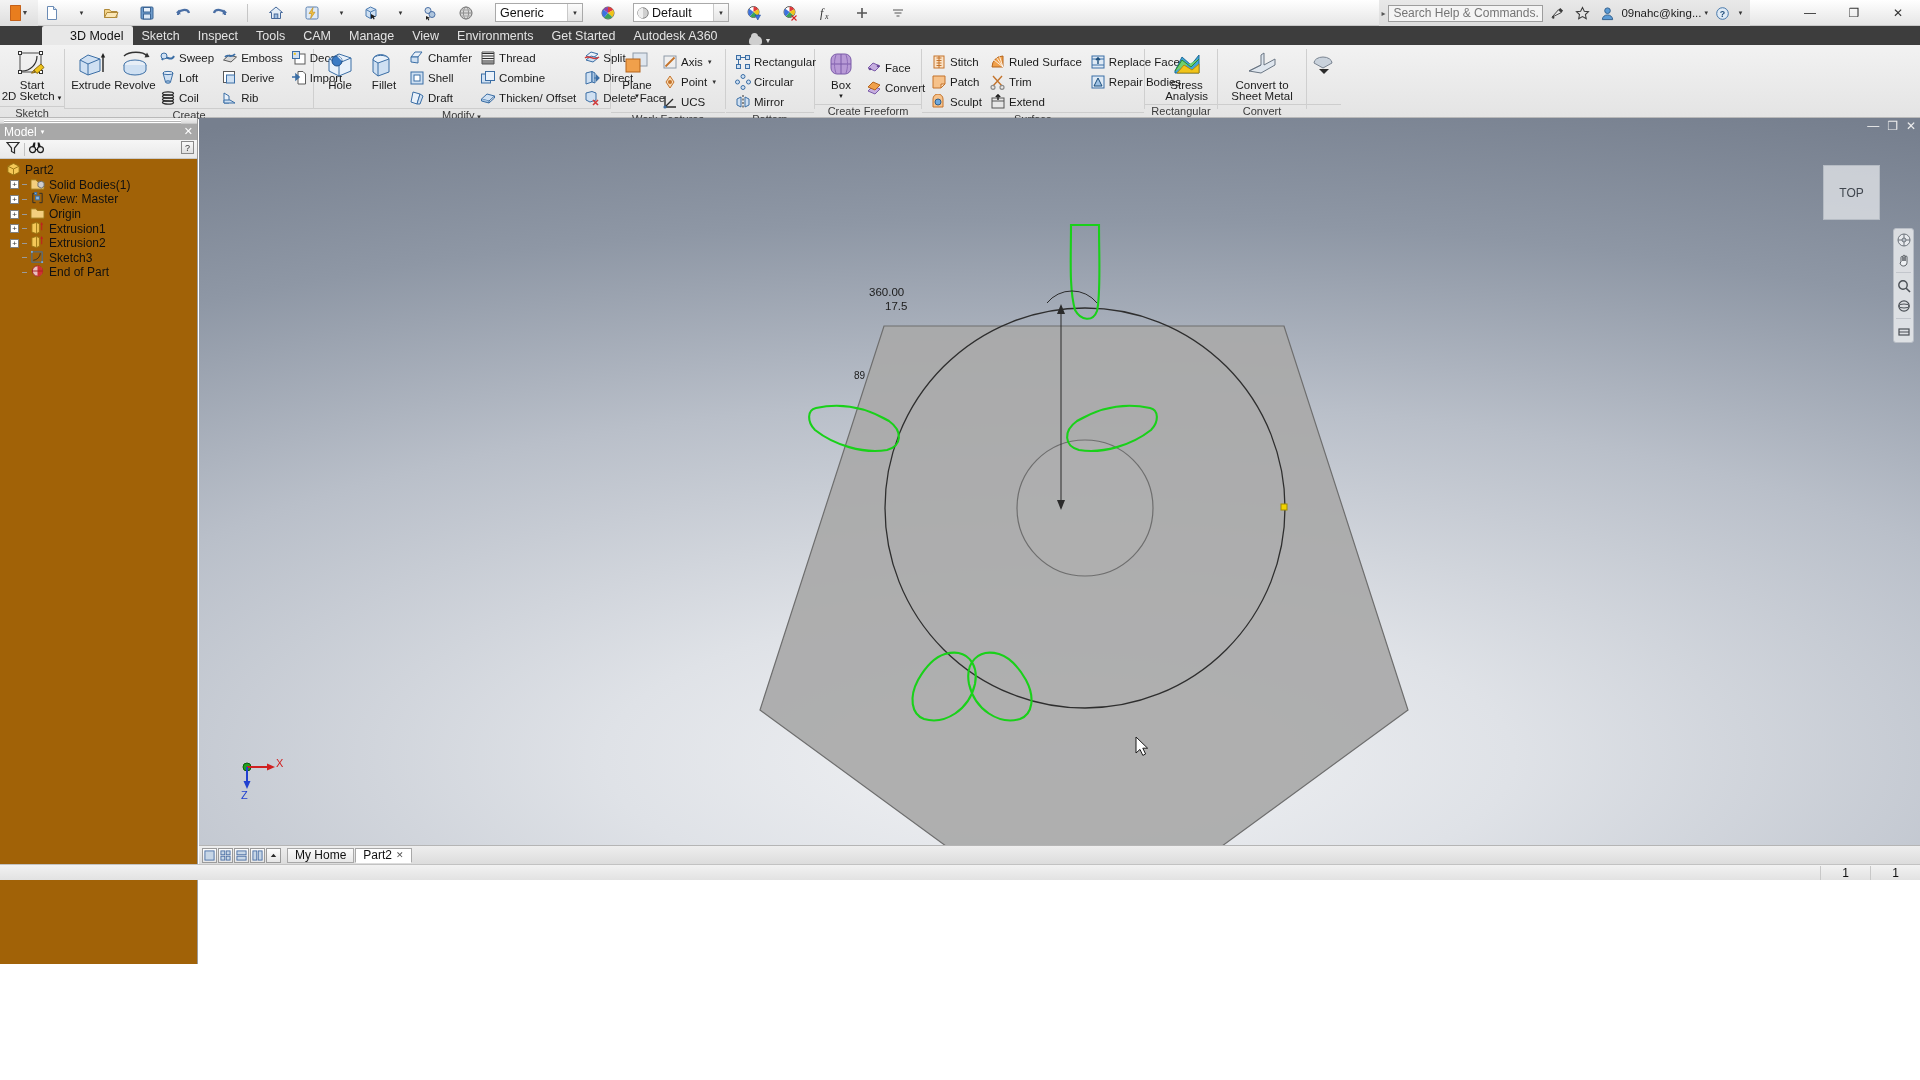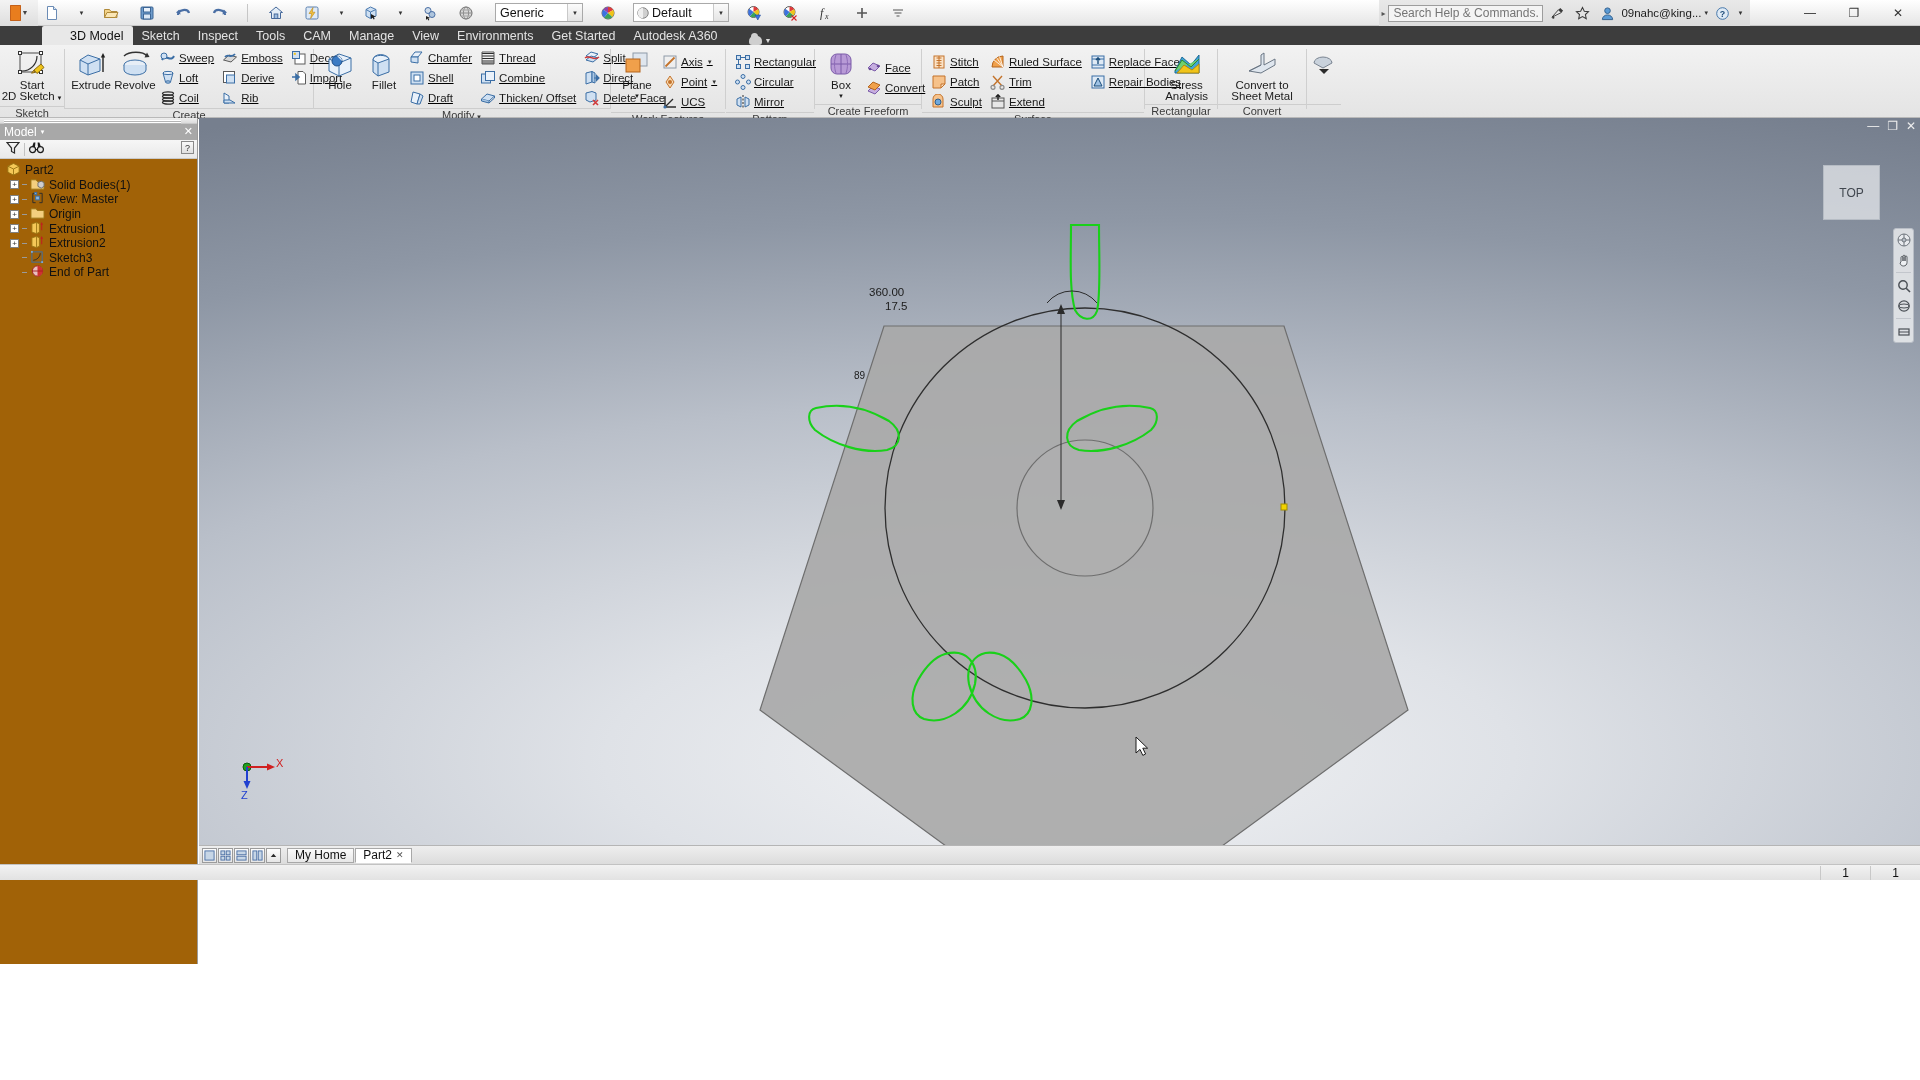--- a/index.html
+++ b/index.html
@@ -54,21 +54,21 @@
   .rpsep{width:1px;height:60px;background:#cfcfcf;margin-top:4px;}
 
   .bigbtn{width:auto;min-width:42px;display:flex;flex-direction:column;align-items:center;
     padding:2px 4px;border-radius:2px;cursor:pointer;}
   .bigbtn .bi{height:30px;display:flex;align-items:center;justify-content:center;}
   .bigbtn .bl{font-size:11.5px;color:#1b1b1b;text-align:center;line-height:11px;white-space:nowrap;}
   .bigbtn .bl2{font-size:11.5px;color:#1b1b1b;text-align:center;line-height:11px;white-space:nowrap;}
 
   .smcol{display:flex;flex-direction:column;gap:0px;}
   .smbtn{height:20px;display:flex;align-items:center;gap:3px;padding:0 4px 0 2px;
-    border-radius:2px;cursor:pointer;white-space:nowrap;text-decoration:underline;}
+    border-radius:2px;cursor:pointer;white-space:nowrap;}
   .smbtn .sl{font-size:11.5px;color:#1b1b1b;}
   .smbtn .sdc{font-size:6px;color:#333;margin-left:1px;}
   .ico{width:16px;height:16px;flex:0 0 16px;position:relative;}
 
   
   #browser{position:absolute;left:0;top:118px;width:198px;height:846px;background:#a16207;
     border-right:1px solid #9a9a9a;}
   .bgrip{height:6px;background:linear-gradient(#efefef,#dcdcdc);
     border-bottom:1px solid #c9c9c9;position:relative;}
   .bgrip:after{content:"";position:absolute;left:4px;right:16px;top:2px;height:1px;

